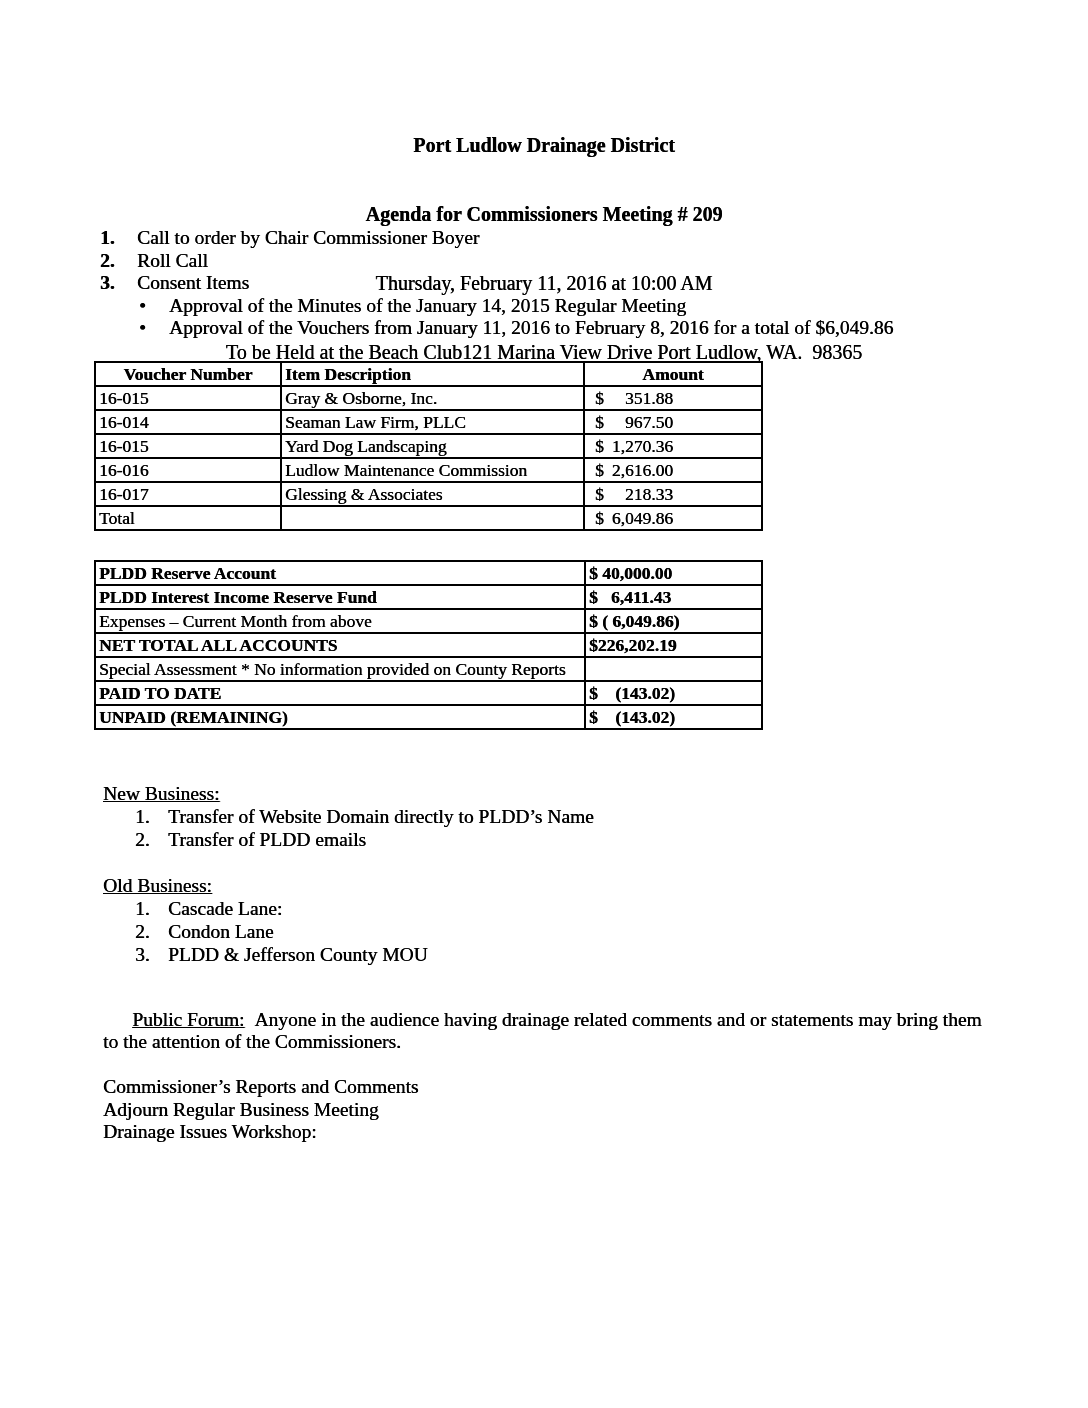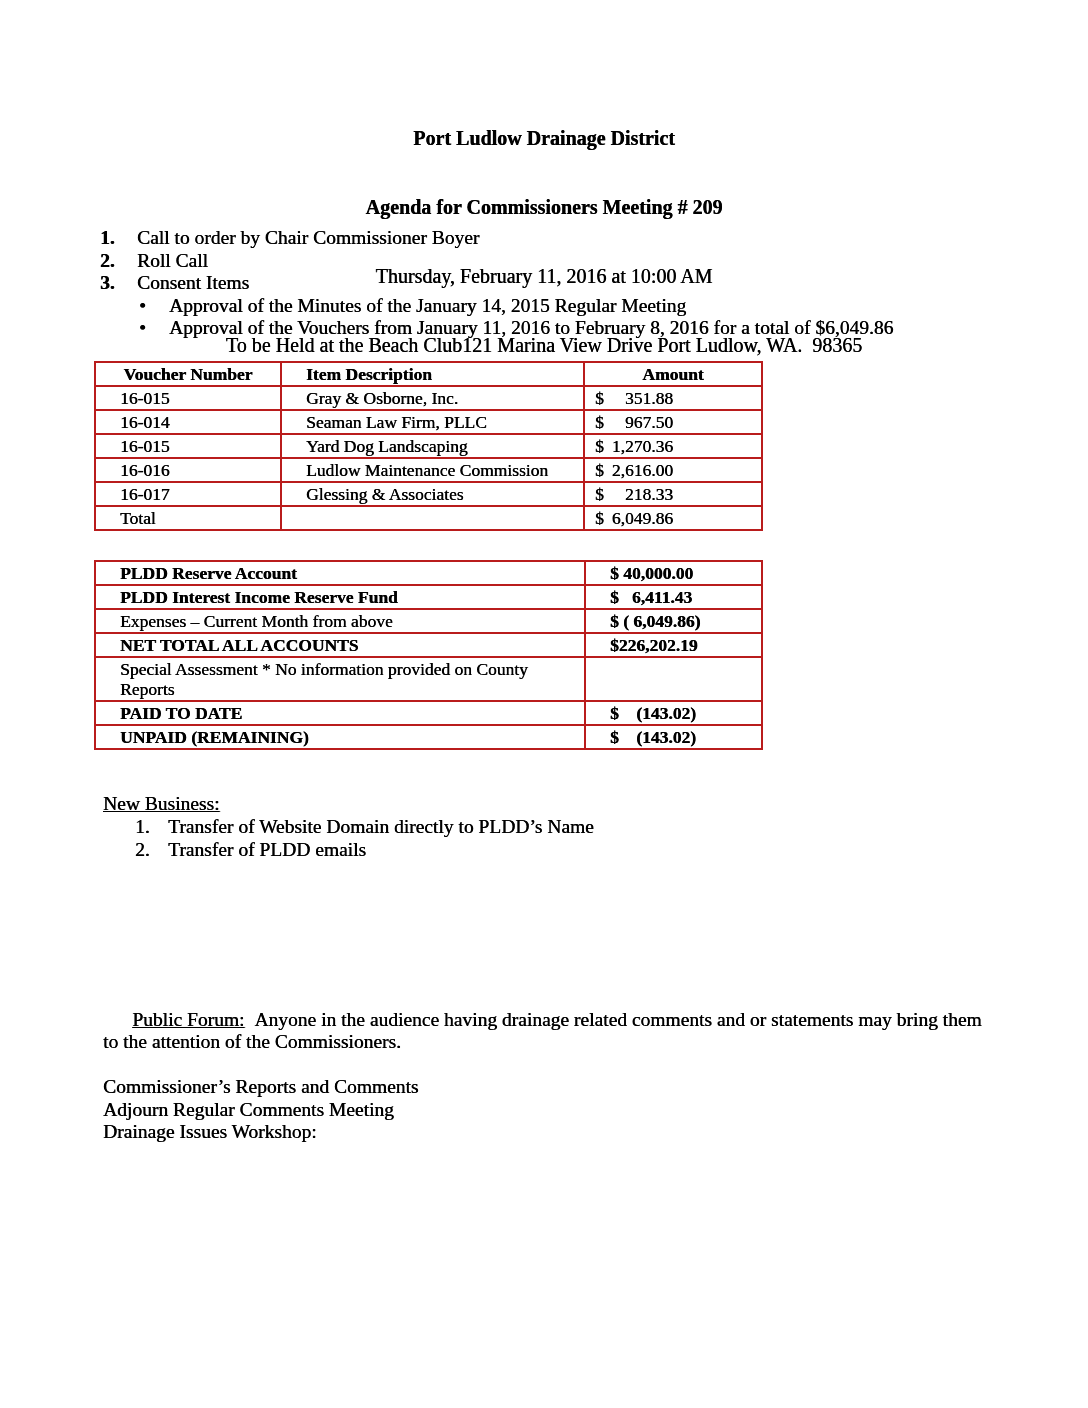--- a/index.html
+++ b/index.html
@@ -10,26 +10,26 @@
     height: 1408px;
     background: #ffffff;
     color: #000000;
     font-family: "Liberation Serif", "DejaVu Serif", serif;
     font-size: 19.5px;
     line-height: 22.5px;
     text-shadow: 0.4px 0 0 currentColor; 
     overflow: hidden;
   }
   .b { font-weight: bold; }
-  .u { text-decoration: underline; margin-top: 10px; }
+  .u { text-decoration: underline; }
 
   
   .hdr {
     position: absolute;
-    top: 81px; left: 0; right: 0;
+    top: 88px; left: 0; right: 0;
     text-align: center;
     line-height: 23px;
     font-size: 20px;
     white-space: pre;
   }
 
   
   .agenda {
     position: absolute;
     top: 227px; left: 100px;
@@ -48,22 +48,22 @@
     position: absolute;
     left: 94px;
     border-collapse: collapse;
     table-layout: fixed;
     font-size: 17.5px;
     line-height: 20px;
   }
   .t1 { top: 361px; width: 667px; }
   .t2 { top: 560px; width: 667px; }
   th, td {
-    border: 2px solid #b91c1c;
-    padding: 1px 24px;
+    border: 2px solid #000000;
+    padding: 1px 3px;
     overflow: hidden;
     vertical-align: middle;
     text-align: left;
   }
   .t1 th { height: 23px; }
   .t1 td { height: 20px; }
   .t2 td { height: 21px; }
   th.c { text-align: center; }
   
   td.amt { position: relative; padding-right: 0; }
@@ -218,23 +218,35 @@
   <div class="section nb">
     <div class="u">New Business:</div>
     <div class="sub-item">
       <span class="snum">1.</span><span>Transfer of Website Domain directly to PLDD’s Name</span>
     </div>
     <div class="sub-item">
       <span class="snum">2.</span><span>Transfer of PLDD emails</span>
     </div>
   </div>
 
+  <div class="section ob">
+    <div class="u">Old Business:</div>
+    <div class="sub-item">
+      <span class="snum">1.</span><span>Cascade Lane:</span>
+    </div>
+    <div class="sub-item">
+      <span class="snum">2.</span><span>Condon Lane</span>
+    </div>
+    <div class="sub-item">
+      <span class="snum">3.</span><span>PLDD &amp; Jefferson County MOU</span>
+    </div>
+  </div>
 
   <div class="closing">
     <div class="pf-par">
       <span class="u">Public Forum:</span><span class="pf-text">Anyone in the audience having drainage related comments and or statements may bring them to the attention of the Commissioners.</span>
     </div>
     <div>Commissioner’s Reports and Comments</div>
-    <div>Adjourn Regular Comments Meeting</div>
+    <div>Adjourn Regular Business Meeting</div>
     <div>Drainage Issues Workshop:</div>
   </div>
 
 </div>
 
 </body></html>

